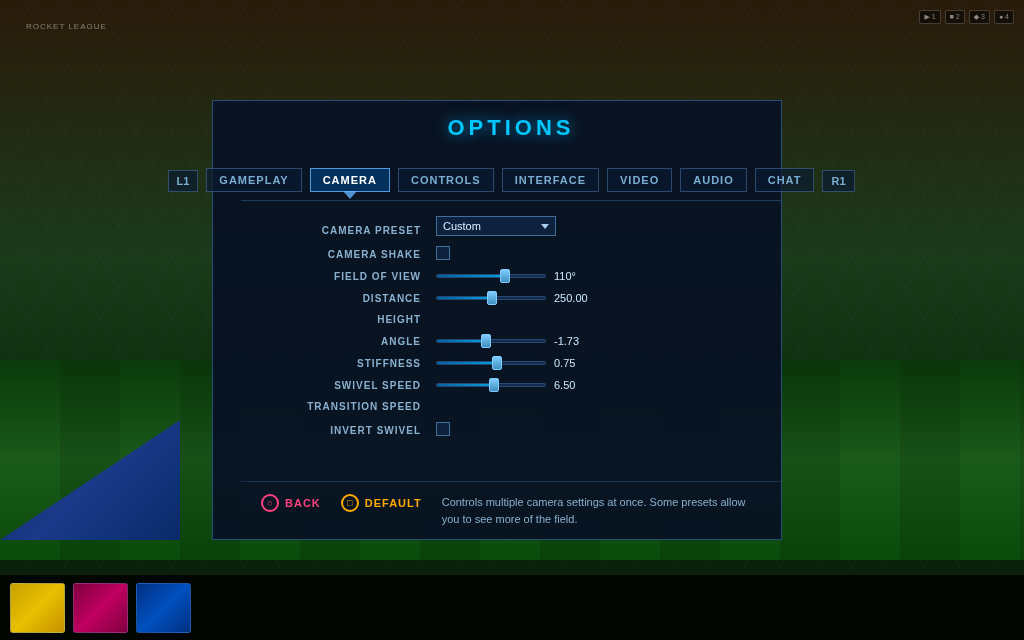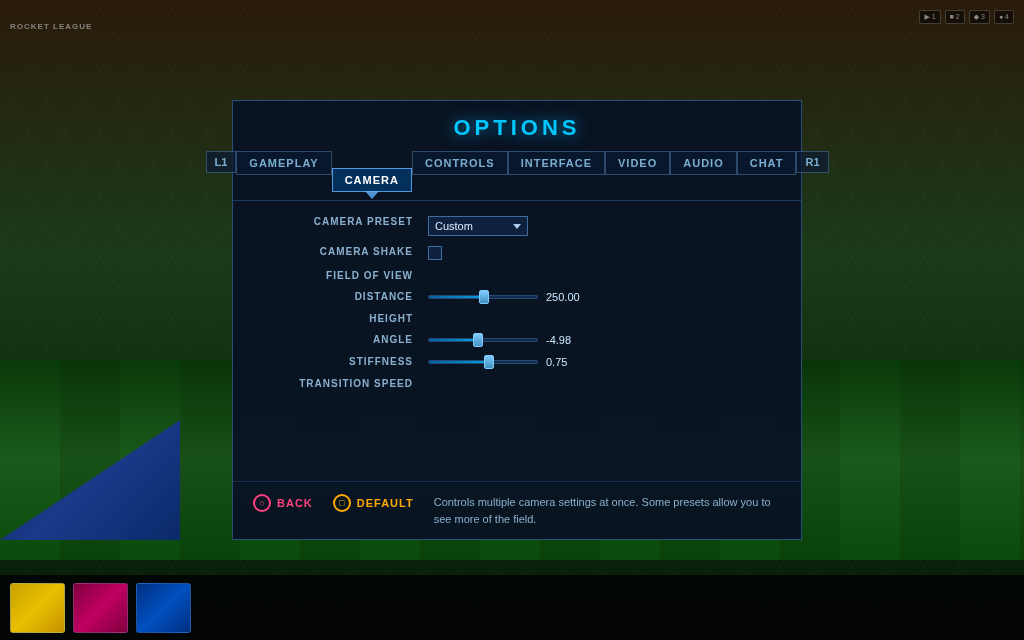--- a/index.html
+++ b/index.html
@@ -75,26 +75,25 @@
       height: 120px;
       background: linear-gradient(135deg, #0a1a4a, #1a3a8a, #0a2a6a);
       z-index: 1;
       clip-path: polygon(0 100%, 100% 0, 100% 100%);
     }
 
     
     .logo-area {
       position: absolute;
       top: 15px;
-      left: 10px;
+      left: 26px;
       z-index: 2;
       width: 120px;
       height: 30px;
       opacity: 0.7;
-      font-weight: bold;
     }
 
     .logo-text {
       color: #aaa;
       font-size: 8px;
       text-transform: uppercase;
       letter-spacing: 1px;
     }
 
     
@@ -148,47 +147,48 @@
     }
 
     .taskbar-item.blue-item {
       background: linear-gradient(135deg, #003080, #0050c0, #003080);
     }
 
     
     .options-panel {
       position: absolute;
       top: 100px;
-      left: 232px;
+      left: 212px;
       width: 570px;
       height: 440px;
       background: rgba(8, 18, 35, 0.95);
       border: 1px solid rgba(60, 120, 180, 0.6);
       z-index: 20;
       display: flex;
       flex-direction: column;
+      padding-left: 28px;
     }
 
     .panel-title {
       text-align: center;
       padding: 14px 0 10px;
       font-size: 22px;
       font-weight: bold;
       color: #00c8ff;
       letter-spacing: 4px;
       text-shadow: 0 0 15px rgba(0, 180, 255, 0.7);
       font-family: 'Arial', sans-serif;
     }
 
     
     .tab-bar {
       display: flex;
-      align-items: flex-start;
+      align-items: flex-end;
       justify-content: center;
-      gap: 0;
+      gap: 8px;
       padding: 0 10px 8px;
       position: relative;
     }
 
     .tab-btn {
       padding: 5px 12px;
       font-size: 11px;
       font-weight: bold;
       letter-spacing: 1px;
       cursor: pointer;
@@ -238,21 +238,21 @@
 
     
     .settings-area {
       flex: 1;
       padding: 15px 30px 10px;
       overflow: hidden;
     }
 
     .setting-row {
       display: flex;
-      align-items: flex-start;
+      align-items: flex-end;
       margin-bottom: 10px;
     }
 
     .setting-label {
       width: 165px;
       text-align: right;
       font-size: 10px;
       font-weight: bold;
       color: #8ab0d0;
       letter-spacing: 1px;
@@ -267,21 +267,21 @@
       gap: 8px;
     }
 
     
     .dropdown {
       background: rgba(15, 35, 65, 0.9);
       border: 1px solid rgba(100, 160, 220, 0.6);
       color: #ddeeff;
       font-size: 11px;
       padding: 3px 6px;
-      width: 100px;
+      width: 120px;
       cursor: pointer;
       display: flex;
       align-items: center;
       justify-content: space-between;
     }
 
     .dropdown-arrow {
       width: 0;
       height: 0;
       border-left: 4px solid transparent;
@@ -446,20 +446,27 @@
 
     <div class="setting-row">
       <div class="setting-label">CAMERA SHAKE</div>
       <div class="setting-control">
         <div class="checkbox"></div>
       </div>
     </div>
 
     <div class="setting-row">
       <div class="setting-label">FIELD OF VIEW</div>
+      <div class="setting-control slider-container">
+        <div class="slider-track">
+          <div class="slider-fill" style="width:62%;"></div>
+          <div class="slider-thumb" style="left:58%;"></div>
+        </div>
+        <span class="slider-value">110°</span>
+      </div>
     </div>
 
     <div class="setting-row">
       <div class="setting-label">DISTANCE</div>
       <div class="setting-control slider-container">
         <div class="slider-track">
           <div class="slider-fill" style="width:50%;"></div>
           <div class="slider-thumb" style="left:46%;"></div>
         </div>
         <span class="slider-value">250.00</span>
@@ -470,40 +477,56 @@
       <div class="setting-label">HEIGHT</div>
     </div>
 
     <div class="setting-row">
       <div class="setting-label">ANGLE</div>
       <div class="setting-control slider-container">
         <div class="slider-track">
           <div class="slider-fill" style="width:45%;"></div>
           <div class="slider-thumb" style="left:41%;"></div>
         </div>
-        <span class="slider-value">-4.98</span>
+        <span class="slider-value">-1.73</span>
       </div>
     </div>
 
     <div class="setting-row">
       <div class="setting-label">STIFFNESS</div>
       <div class="setting-control slider-container">
         <div class="slider-track">
           <div class="slider-fill" style="width:55%;"></div>
           <div class="slider-thumb" style="left:51%;"></div>
         </div>
         <span class="slider-value">0.75</span>
       </div>
     </div>
 
+    <div class="setting-row">
+      <div class="setting-label">SWIVEL SPEED</div>
+      <div class="setting-control slider-container">
+        <div class="slider-track">
+          <div class="slider-fill" style="width:52%;"></div>
+          <div class="slider-thumb" style="left:48%;"></div>
+        </div>
+        <span class="slider-value">6.50</span>
+      </div>
+    </div>
 
     <div class="setting-row">
       <div class="setting-label">TRANSITION SPEED</div>
     </div>
 
+    <div class="setting-row">
+      <div class="setting-label">INVERT SWIVEL</div>
+      <div class="setting-control">
+        <div class="checkbox"></div>
+      </div>
+    </div>
 
   </div>
 
   <div class="panel-bottom">
     <div class="bottom-btn">
       <div class="btn-circle back">○</div>
       <span class="btn-label back">BACK</span>
     </div>
     <div class="bottom-btn">
       <div class="btn-circle default">□</div>

